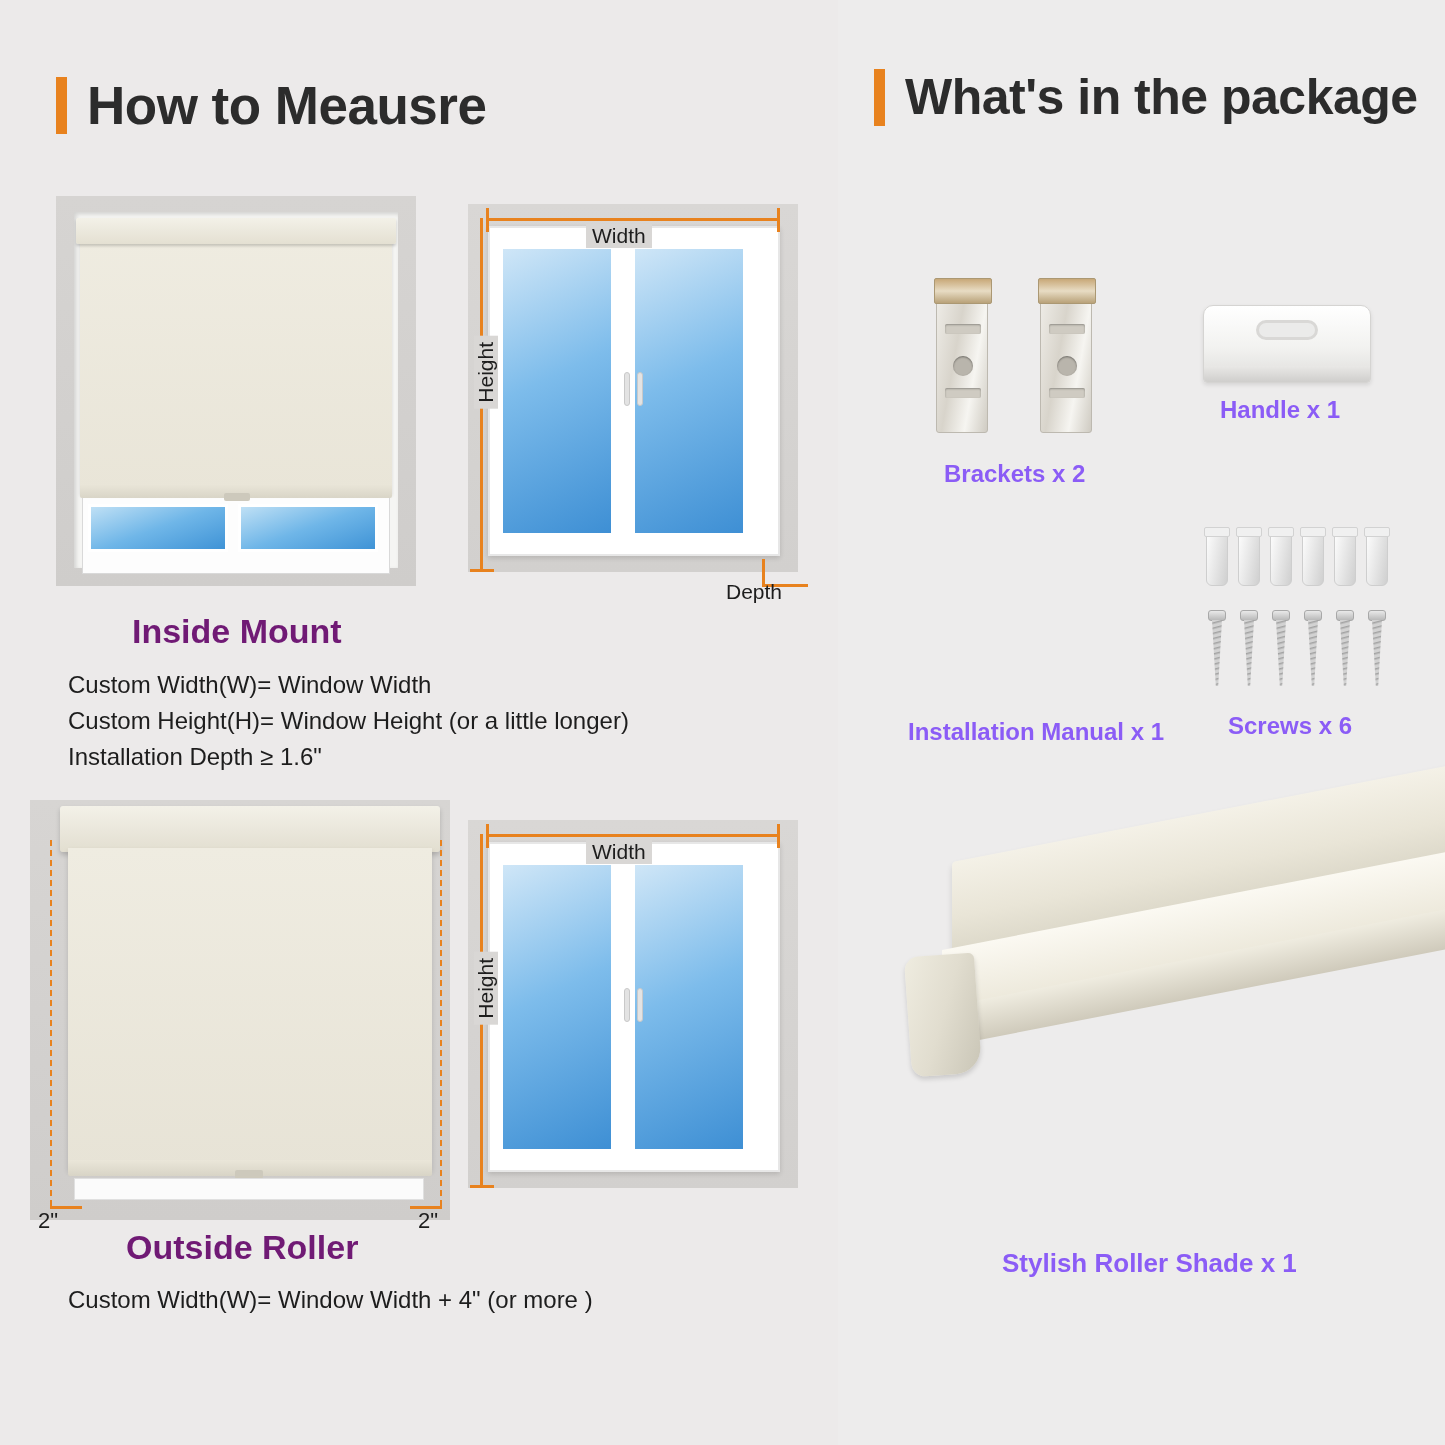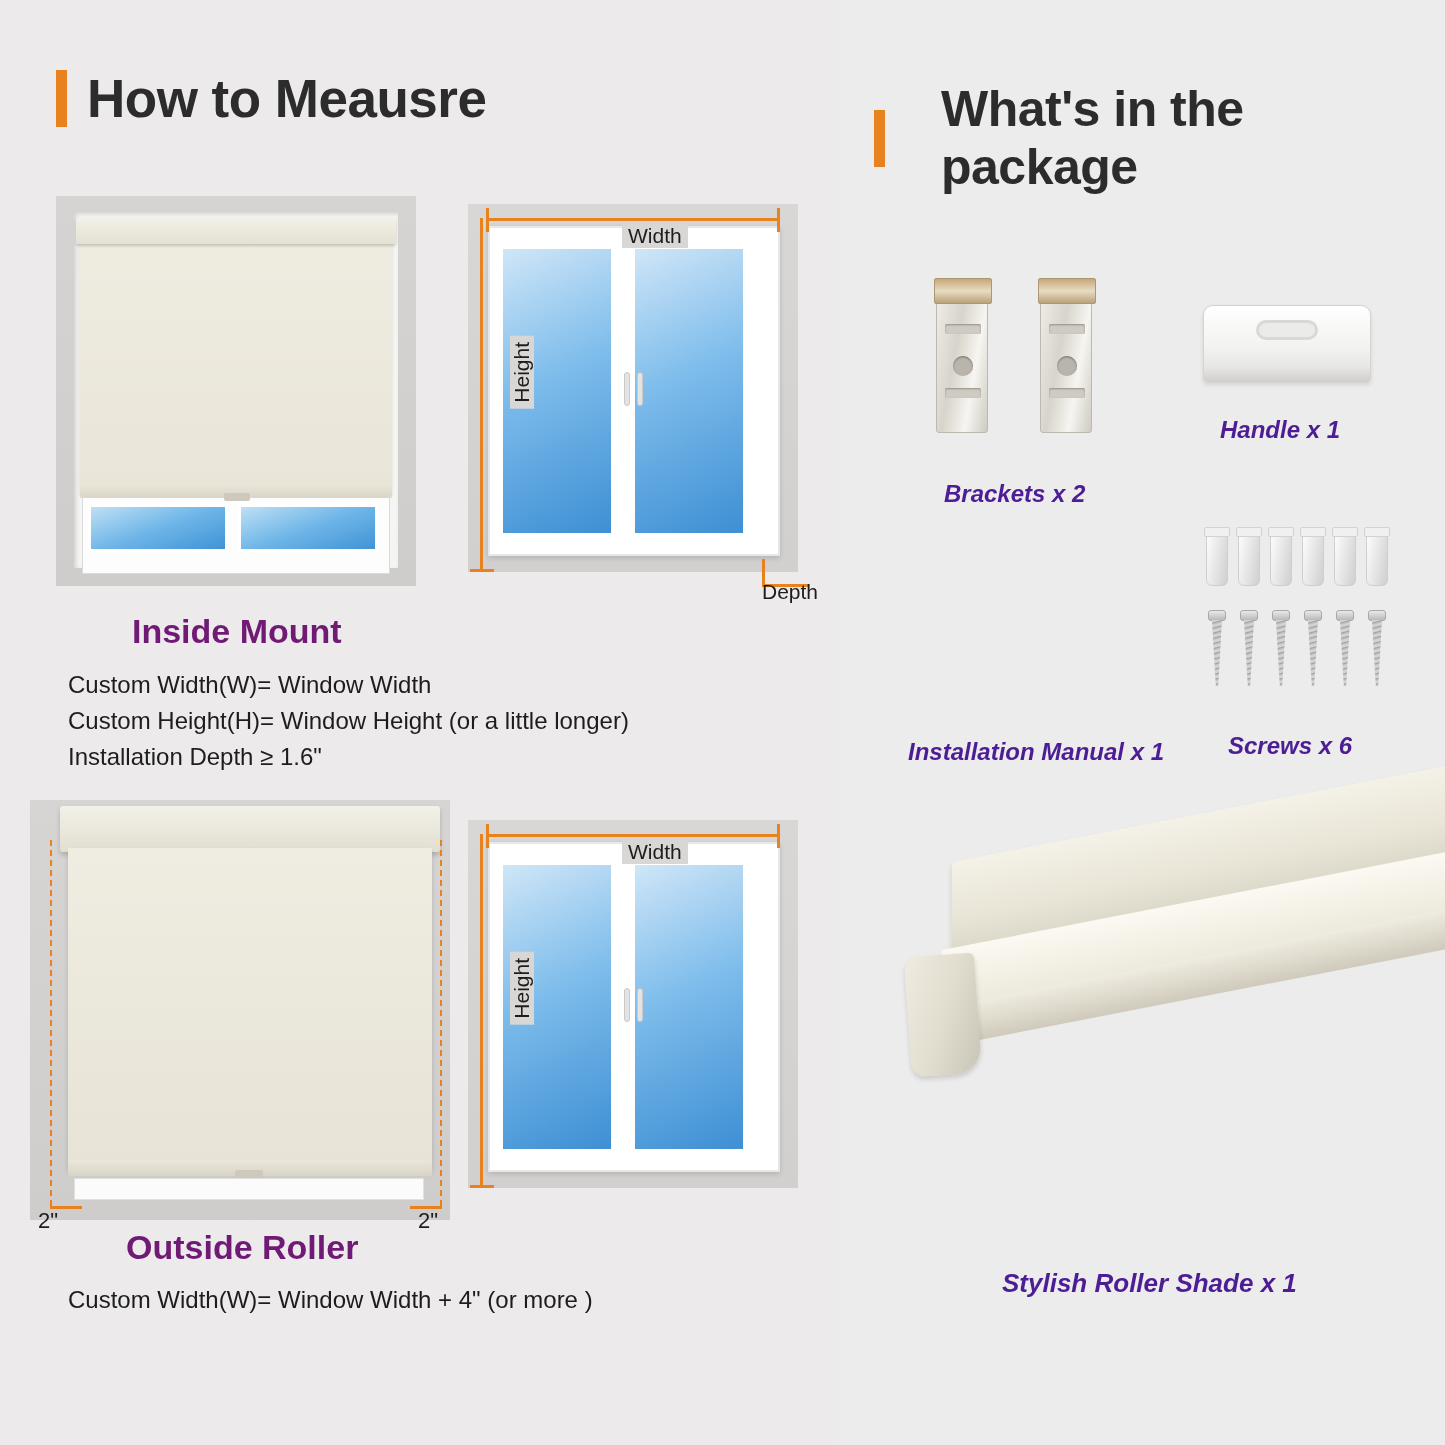--- a/index.html
+++ b/index.html
@@ -54,28 +54,27 @@
     display: inline-block;
     width: 11px;
     height: 57px;
     background: #e8821e;
     margin-right: 20px;
     flex: none;
   }
   .title-left {
     position: absolute;
     left: 56px;
+    top: 75px;
+  }
+  .title-right {
+    position: absolute;
+    left: 36px;
     top: 68px;
-  }
-  .title-right {
-    position: absolute;
-    left: 36px;
-    top: 80px;
     font-size: 50px;
-    gap: 36px;
   }
 
   
   .illus {
     position: absolute;
   }
 
   
   .im-wrap { left: 56px; top: 196px; width: 360px; height: 390px; }
   .im-wall {
@@ -148,21 +147,20 @@
     border-radius: 3px; border: 1px solid #c9c9c9; box-sizing: border-box;
   }
   .dim-line {
     position: absolute; background: #e8821e;
   }
   .dim-label {
     position: absolute;
     font-size: 21px;
     color: #1d1d1d;
     font-weight: normal;
-    margin-left: 36px;
   }
   .dim-label.vertical {
     writing-mode: vertical-rl;
     transform: rotate(180deg);
   }
 
   .mount-heading {
     position: absolute;
     font-size: 34px;
     font-weight: bold;
@@ -210,24 +208,22 @@
   }
   .tick-label {
     position: absolute; font-size: 22px; color: #1d1d1d;
   }
 
   
   .pkg-caption {
     position: absolute;
     font-size: 24px;
     font-weight: bold;
-    font-style: italic;
-    color: #4c1d95;
+    color: #8b5cf6;
     white-space: nowrap;
-    margin-top: 20px;
   }
 
   .bracket {
     position: absolute;
     width: 52px; height: 150px;
     background: linear-gradient(100deg,#f0eee9 0%, #d8d4cb 40%, #f6f5f1 70%, #cfcbc2 100%);
     border: 1px solid #bdb9b0;
     box-sizing: border-box;
     border-radius: 3px;
   }

